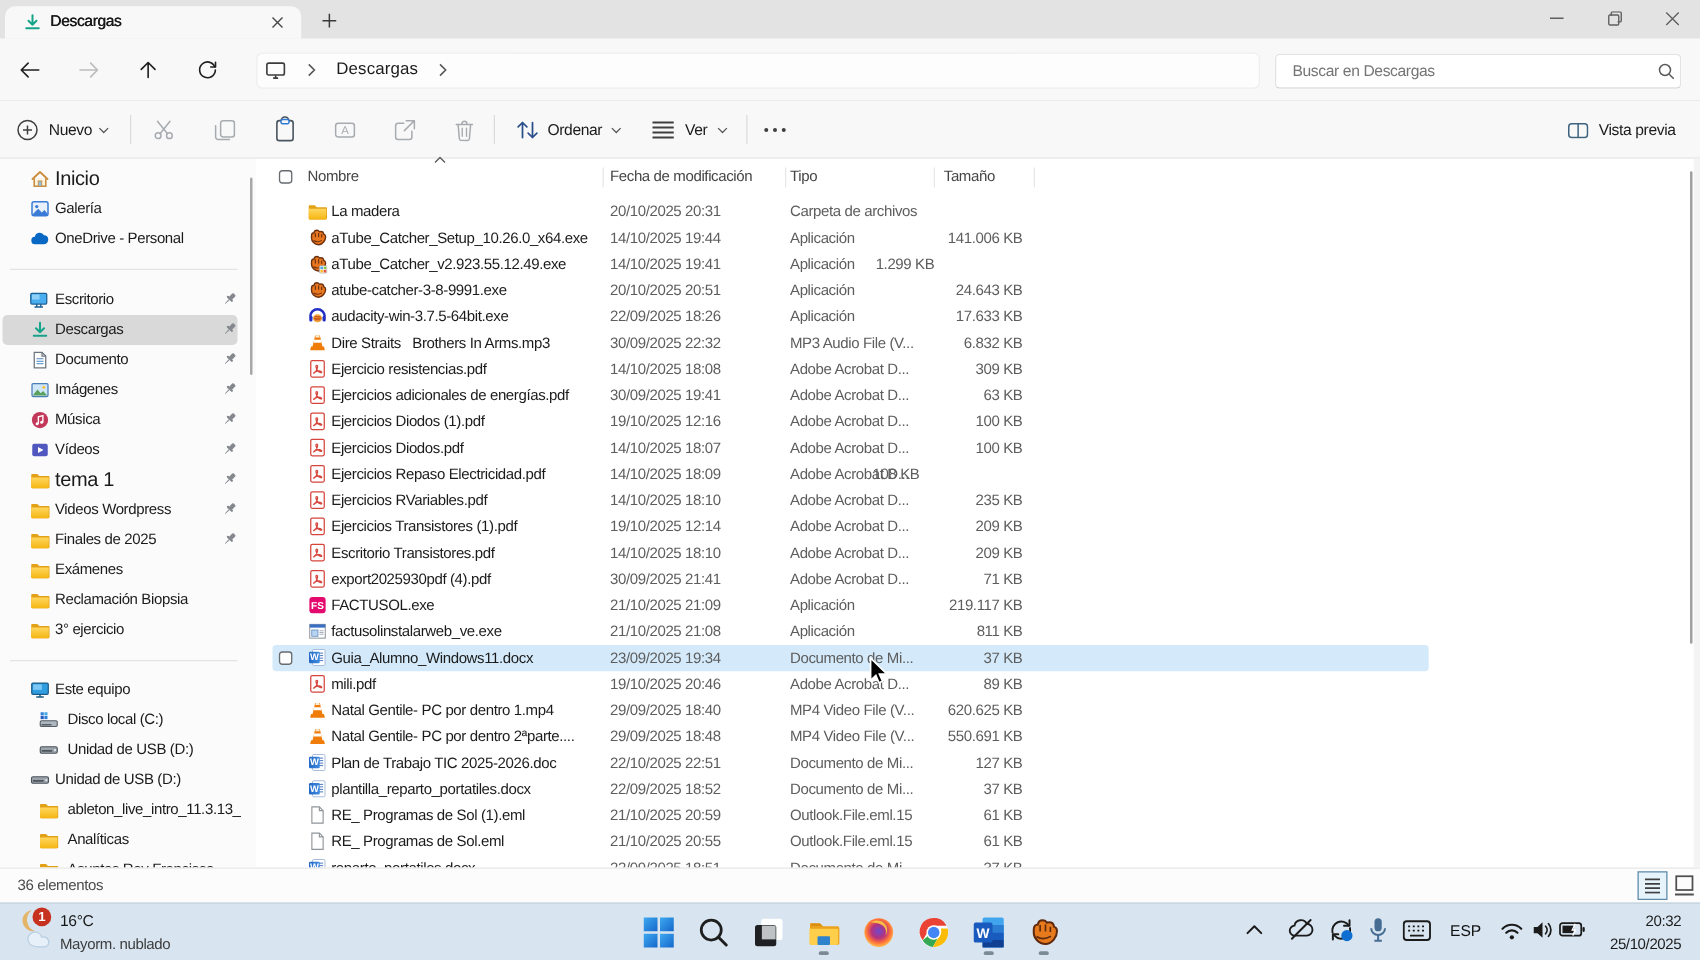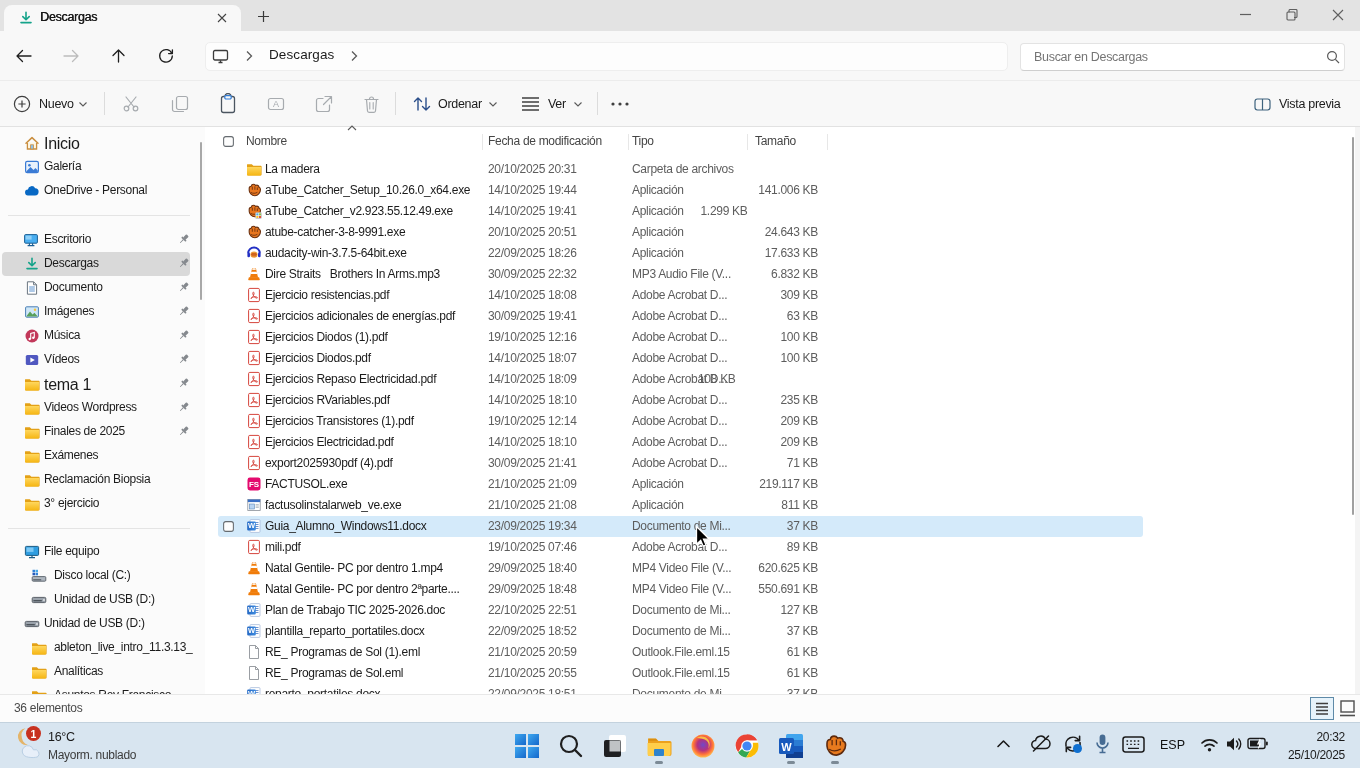--- a/index.html
+++ b/index.html
@@ -368,21 +368,21 @@
   </svg>
 <span class="a txt" style="left:44px;top:472px;font-size:12px;color:#1b1b1b">Reclamación Biopsia</span>
 <svg class="a" style="left:24px;top:496px" width="16" height="16">
     <use href="#s-folder"></use>
   </svg>
 <span class="a txt" style="left:44px;top:496px;font-size:12px;color:#1b1b1b">3° ejercicio</span>
 <div class="a" style="left:8px;top:528px;width:182px;height:1px;background:#e4e4e4"></div>
 <svg class="a" style="left:24px;top:544px" width="16" height="16">
     <use href="#s-pc"></use>
   </svg>
-<span class="a txt" style="left:44px;top:544px;font-size:12px;color:#1b1b1b">File equipo</span>
+<span class="a txt" style="left:44px;top:544px;font-size:12px;color:#1b1b1b">Este equipo</span>
 <svg class="a" style="left:31px;top:568px" width="16" height="16">
     <use href="#s-hdd"></use>
   </svg>
 <span class="a txt" style="left:54px;top:568px;font-size:12px;color:#1b1b1b">Disco local (C:)</span>
 <svg class="a" style="left:31px;top:592px" width="16" height="16">
     <use href="#s-usb"></use>
   </svg>
 <span class="a txt" style="left:54px;top:592px;font-size:12px;color:#1b1b1b">Unidad de USB (D:)</span>
 <svg class="a" style="left:24px;top:616px" width="16" height="16">
     <use href="#s-usb"></use>
@@ -502,21 +502,21 @@
 <svg class="a" style="left:246px;top:413.0px" width="16" height="16">
     <use href="#s-pdf"></use>
   </svg>
 <span class="a txt cell" style="left:265px;top:410.5px;color:#1b1b1b">Ejercicios Transistores (1).pdf</span>
 <span class="a txt cell g" style="left:488px;top:410.5px">19/10/2025 12:14</span>
 <span class="a txt cell g" style="left:632px;top:410.5px">Adobe Acrobat D...</span>
 <span class="a txt cell g" style="left:698px;top:410.5px;width:120px;text-align:right">209 KB</span>
 <svg class="a" style="left:246px;top:434.0px" width="16" height="16">
     <use href="#s-pdf"></use>
   </svg>
-<span class="a txt cell" style="left:265px;top:431.5px;color:#1b1b1b">Ejercicios Electricidad.pdf</span>
+<span class="a txt cell" style="left:265px;top:431.5px;color:#1b1b1b">Escritorio Transistores.pdf</span>
 <span class="a txt cell g" style="left:488px;top:431.5px">14/10/2025 18:10</span>
 <span class="a txt cell g" style="left:632px;top:431.5px">Adobe Acrobat D...</span>
 <span class="a txt cell g" style="left:698px;top:431.5px;width:120px;text-align:right">209 KB</span>
 <svg class="a" style="left:246px;top:455.0px" width="16" height="16">
     <use href="#s-pdf"></use>
   </svg>
 <span class="a txt cell" style="left:265px;top:452.5px;color:#1b1b1b">export2025930pdf (4).pdf</span>
 <span class="a txt cell g" style="left:488px;top:452.5px">30/09/2025 21:41</span>
 <span class="a txt cell g" style="left:632px;top:452.5px">Adobe Acrobat D...</span>
 <span class="a txt cell g" style="left:698px;top:452.5px;width:120px;text-align:right">71 KB</span>
@@ -542,21 +542,21 @@
     <use href="#s-word"></use>
   </svg>
 <span class="a txt cell" style="left:265px;top:515.5px;color:#1b1b1b">Guia_Alumno_Windows11.docx</span>
 <span class="a txt cell g" style="left:488px;top:515.5px">23/09/2025 19:34</span>
 <span class="a txt cell g" style="left:632px;top:515.5px">Documento de Mi...</span>
 <span class="a txt cell g" style="left:698px;top:515.5px;width:120px;text-align:right">37 KB</span>
 <svg class="a" style="left:246px;top:539.0px" width="16" height="16">
     <use href="#s-pdf"></use>
   </svg>
 <span class="a txt cell" style="left:265px;top:536.5px;color:#1b1b1b">mili.pdf</span>
-<span class="a txt cell g" style="left:488px;top:536.5px">19/10/2025 07:46</span>
+<span class="a txt cell g" style="left:488px;top:536.5px">19/10/2025 20:46</span>
 <span class="a txt cell g" style="left:632px;top:536.5px">Adobe Acrobat D...</span>
 <span class="a txt cell g" style="left:698px;top:536.5px;width:120px;text-align:right">89 KB</span>
 <svg class="a" style="left:246px;top:560.0px" width="16" height="16">
     <use href="#s-vlc"></use>
   </svg>
 <span class="a txt cell" style="left:265px;top:557.5px;color:#1b1b1b">Natal Gentile- PC por dentro 1.mp4</span>
 <span class="a txt cell g" style="left:488px;top:557.5px">29/09/2025 18:40</span>
 <span class="a txt cell g" style="left:632px;top:557.5px">MP4 Video File (V...</span>
 <span class="a txt cell g" style="left:698px;top:557.5px;width:120px;text-align:right">620.625 KB</span>
 <svg class="a" style="left:246px;top:581.0px" width="16" height="16">

